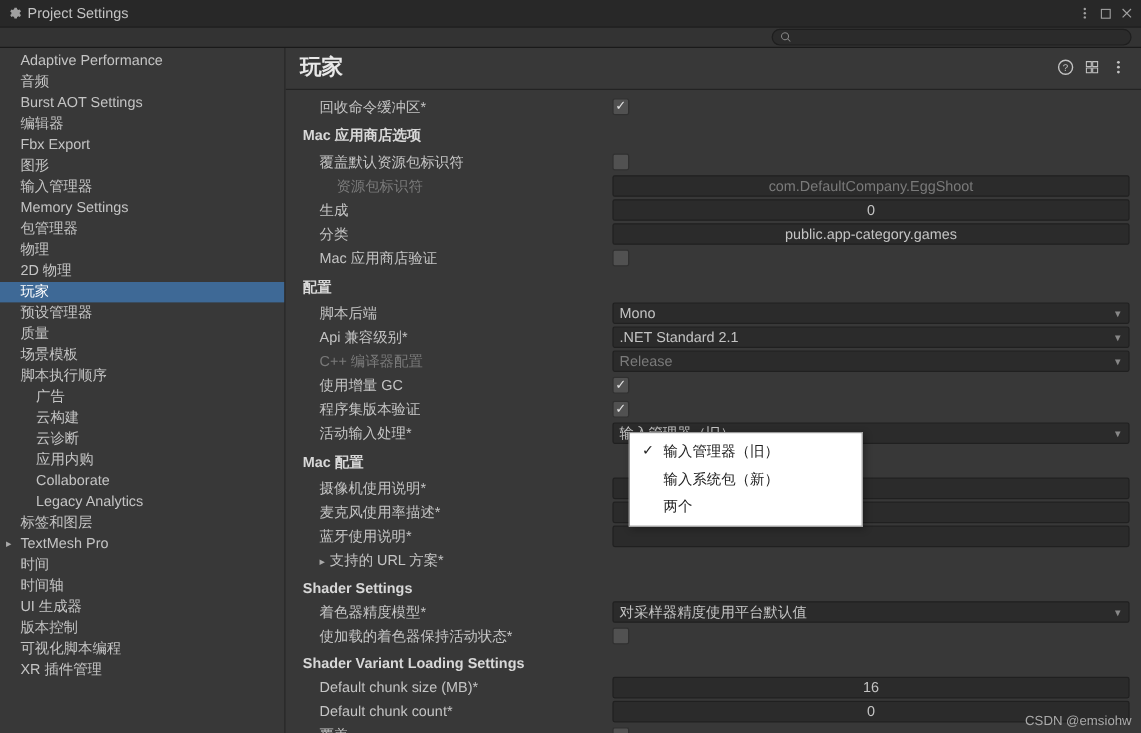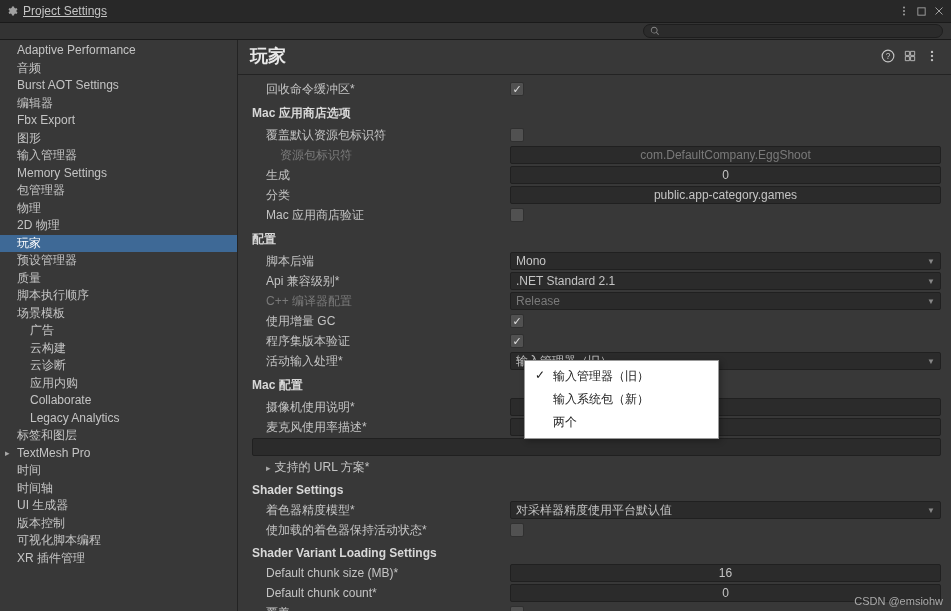--- a/index.html
+++ b/index.html
@@ -1,18 +1,18 @@
 <!DOCTYPE html>
 <html><head>
 <meta charset="utf-8">
 <style>
 * { margin: 0; padding: 0; box-sizing: border-box; font-family: "Segoe UI", "Microsoft YaHei", sans-serif; }
 body { background: #383838; color: #c4c4c4; font-size: 12px; width: 951px; height: 611px; overflow: hidden; position: relative; }
 .window { display: flex; flex-direction: column; height: 100%; }
-.titlebar { background: #282828; height: 22px; display: flex; align-items: center; padding: 0 6px; justify-content: space-between; text-decoration: underline; }
+.titlebar { background: #282828; height: 22px; display: flex; align-items: center; padding: 0 6px; justify-content: space-between; }
 .titlebar-left { display: flex; align-items: center; gap: 5px; }
 .titlebar-right { display: flex; align-items: center; gap: 6px; }
 .gear-icon { width: 12px; height: 12px; }
 .tb-icon { fill: #a0a0a0; }
 .searchbar { background: #333; height: 18px; display: flex; align-items: center; justify-content: flex-end; padding-right: 8px; border-top: 1px solid #1a1a1a; border-bottom: 1px solid #1a1a1a; }
 .searchbox { background: #2b2b2b; border: 1px solid #1e1e1e; border-radius: 8px; height: 14px; width: 300px; display: flex; align-items: center; padding: 0 6px; }
 .searchbox svg { width: 10px; height: 10px; fill: #888; }
 .main { display: flex; flex: 1; overflow: hidden; }
 .sidebar { width: 238px; background: #383838; border-right: 1px solid #232323; overflow-y: auto; padding-top: 2px; }
 .sb-item { padding: 1px 0 1px 17px; cursor: default; line-height: 15.5px; white-space: nowrap; }
@@ -94,22 +94,22 @@
         <div class="sb-item">Fbx Export</div>
         <div class="sb-item">图形</div>
         <div class="sb-item">输入管理器</div>
         <div class="sb-item">Memory Settings</div>
         <div class="sb-item">包管理器</div>
         <div class="sb-item">物理</div>
         <div class="sb-item">2D 物理</div>
         <div class="sb-item selected">玩家</div>
         <div class="sb-item">预设管理器</div>
         <div class="sb-item">质量</div>
+        <div class="sb-item">场景模板</div>
         <div class="sb-item">脚本执行顺序</div>
-        <div class="sb-item">场景模板</div>
         <div class="sb-item indent1">广告</div>
         <div class="sb-item indent1">云构建</div>
         <div class="sb-item indent1">云诊断</div>
         <div class="sb-item indent1">应用内购</div>
         <div class="sb-item indent1">Collaborate</div>
         <div class="sb-item indent1">Legacy Analytics</div>
         <div class="sb-item">标签和图层</div>
         <div class="sb-item expandable">TextMesh Pro</div>
         <div class="sb-item">时间</div>
         <div class="sb-item">时间轴</div>
@@ -235,20 +235,21 @@
               <input type="text" class="field" style="">
             </div>
           </div>
         <div class="row">
             <div class="lbl">麦克风使用率描述*</div>
             <div class="ctrl">
               <input type="text" class="field" style="">
             </div>
           </div>
         <div class="row">
+            <div class="lbl">蓝牙使用说明*</div>
             <div class="ctrl">
               <input type="text" class="field" style="">
             </div>
           </div>
         <div class="row">
             <div class="lbl subfold" style="padding-left:14px">支持的 URL 方案*</div>
             <div class="ctrl"></div>
           </div>
 
         <div class="section">Shader Settings</div>

